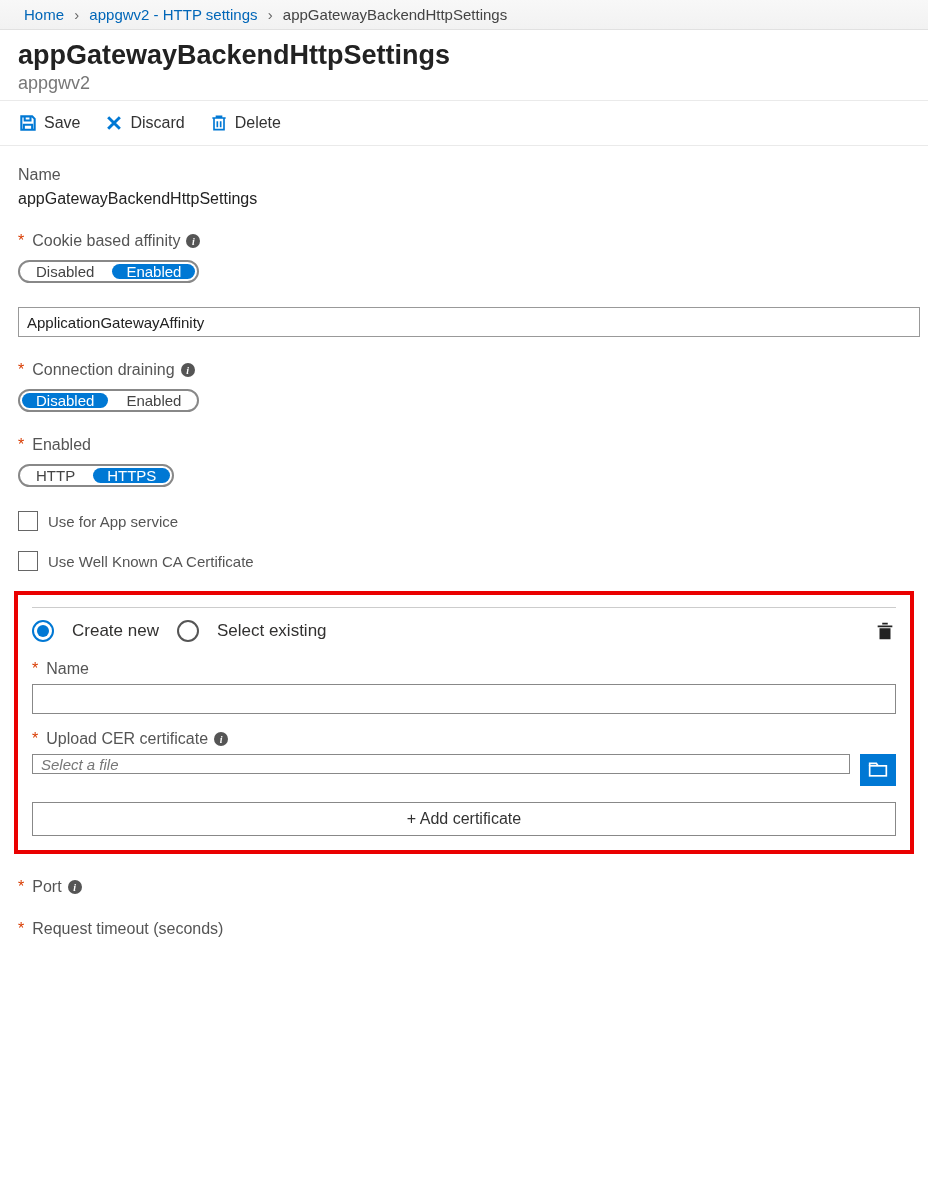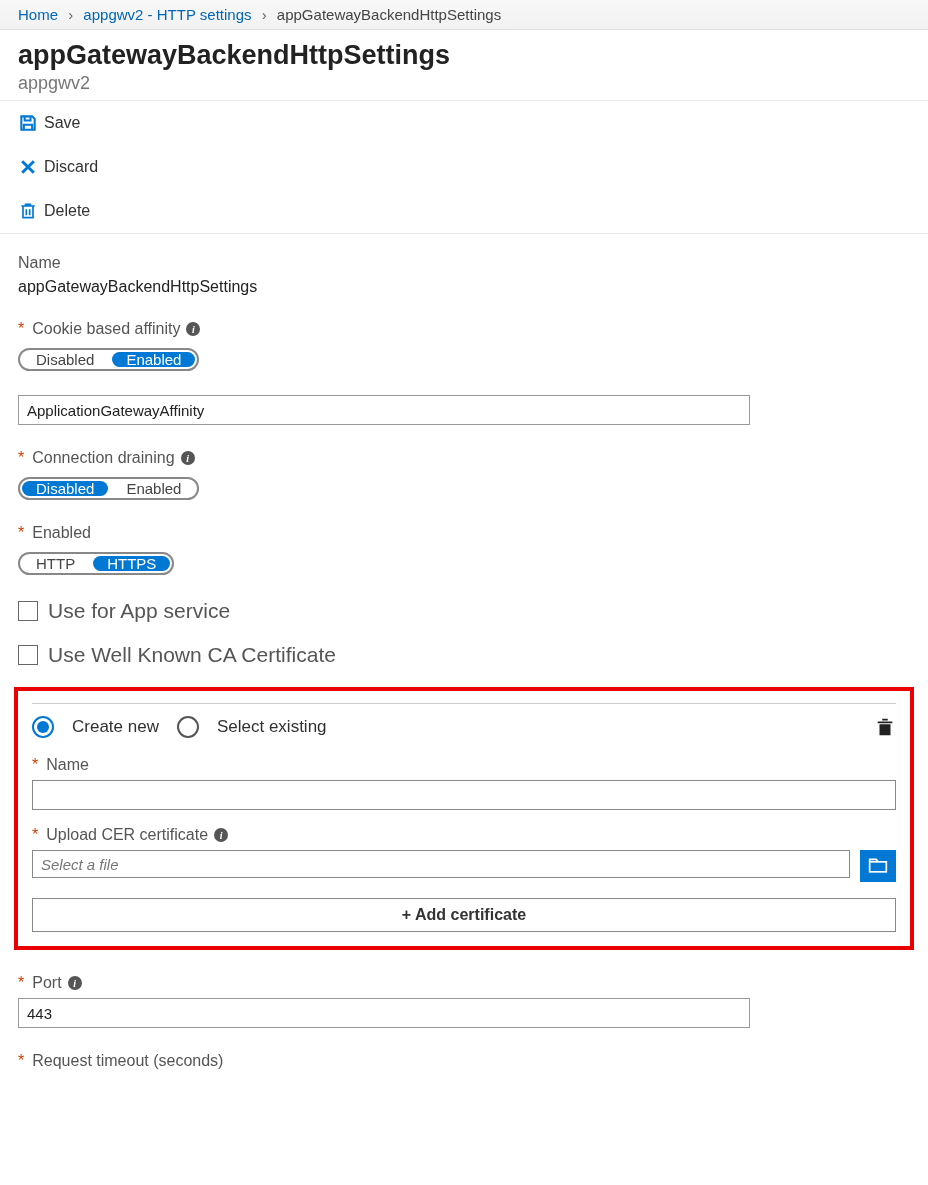--- a/index.html
+++ b/index.html
@@ -7,21 +7,21 @@
     margin: 0;
     font-family: "Segoe UI", -apple-system, sans-serif;
     font-size: 14px;
     color: #323130;
     background: #fff;
     width: 928px;
   }
   .topbar {
     background: linear-gradient(#f8f8f8,#f2f2f2);
     border-bottom: 1px solid #e1e1e1;
-    padding: 6px 18px;
+    padding: 6px 24px;
     font-size: 15px;
   }
   .topbar a { color: #0066b8; text-decoration: none; }
   .topbar .sep { margin: 0 6px; color: #666; }
   .topbar .current { color: #444; }
   .header {
     padding: 10px 18px 6px 18px;
     border-bottom: 1px solid #eaeaea;
   }
   .header h1 {
@@ -33,21 +33,20 @@
   .header .sub {
     color: #777;
     font-size: 18px;
     margin-top: 2px;
   }
   .toolbar {
     display: flex;
     gap: 24px;
     padding: 12px 18px;
     border-bottom: 1px solid #eaeaea;
-    flex-direction: column;
   }
   .toolbar .tbtn {
     display: flex;
     align-items: center;
     gap: 6px;
     font-size: 16px;
     color: #333;
     cursor: pointer;
   }
   .toolbar svg { width: 20px; height: 20px; }
@@ -100,32 +99,32 @@
     cursor: pointer;
   }
   .pill.selected {
     background: #0078d4;
     color: #fff;
     border-radius: 14px;
     margin: 2px;
     padding: 0 14px;
   }
   input.text {
-    width: 732px;
+    width: 902px;
     height: 30px;
     border: 1px solid #999;
     padding: 2px 8px;
     font-size: 15px;
     color: #222;
   }
   .checkbox-row {
     display: flex;
     align-items: center;
     gap: 10px;
-    font-size: 21px;
+    font-size: 15px;
     color: #555;
     margin-bottom: 20px;
   }
   .chk {
     width: 20px; height: 20px;
     border: 1px solid #666;
     background: #fff;
   }
   .highlight-box {
     border: 4px solid #ea0000;
@@ -156,39 +155,39 @@
     width: 22px; height: 22px; border: 2px solid #555; border-radius: 50%;
     display: flex; align-items: center; justify-content: center;
   }
   .radio.selected .circle::after {
     content: ""; width: 12px; height: 12px; background: #0078d4; border-radius: 50%;
   }
   .radio.selected .circle { border-color: #0078d4; }
   .trash { width: 22px; height: 22px; cursor: pointer; }
   .file-row { display: flex; gap: 10px; align-items: stretch; }
   .file-input {
-    flex: 1; height: 28px; border: 1px solid #888;
+    flex: 1; height: 20px; border: 1px solid #888;
     padding: 2px 8px; font-size: 15px; font-style: italic; color: #777;
     display: flex; align-items: center;
     background: #fff;
   }
   .file-btn {
     width: 36px; height: 32px; background: #0078d4;
     display: flex; align-items: center; justify-content: center;
     cursor: pointer;
   }
   .add-cert {
     margin-top: 16px;
     border: 1px solid #888;
     height: 34px;
     display: flex;
     align-items: center;
     justify-content: center;
     font-size: 16px;
-    font-weight: 700;
+    font-weight: 400;
     color: #333;
     cursor: pointer;
     background: #fff;
     text-align: center;
   }
   .file-btn svg { width: 20px; height: 16px; }
   .inner-field { margin-bottom: 16px; }
   .inner-input {
     width: 100%; height: 30px; border: 1px solid #888; padding: 2px 8px; font-size: 15px;
   }
@@ -333,21 +332,20 @@
 
     <div class="add-cert">+ Add certificate</div>
   </div>
 
   <div class="field">
     <div class="label">
       <span class="req">*</span>
       <span>Port</span>
       <span class="info-icon">i</span>
     </div>
-    <input class="text" value="443" style="">
   </div>
 
   <div class="field">
     <div class="label">
       <span class="req">*</span>
       <span>Request timeout (seconds)</span>
     </div>
   </div>
 
 </div>

